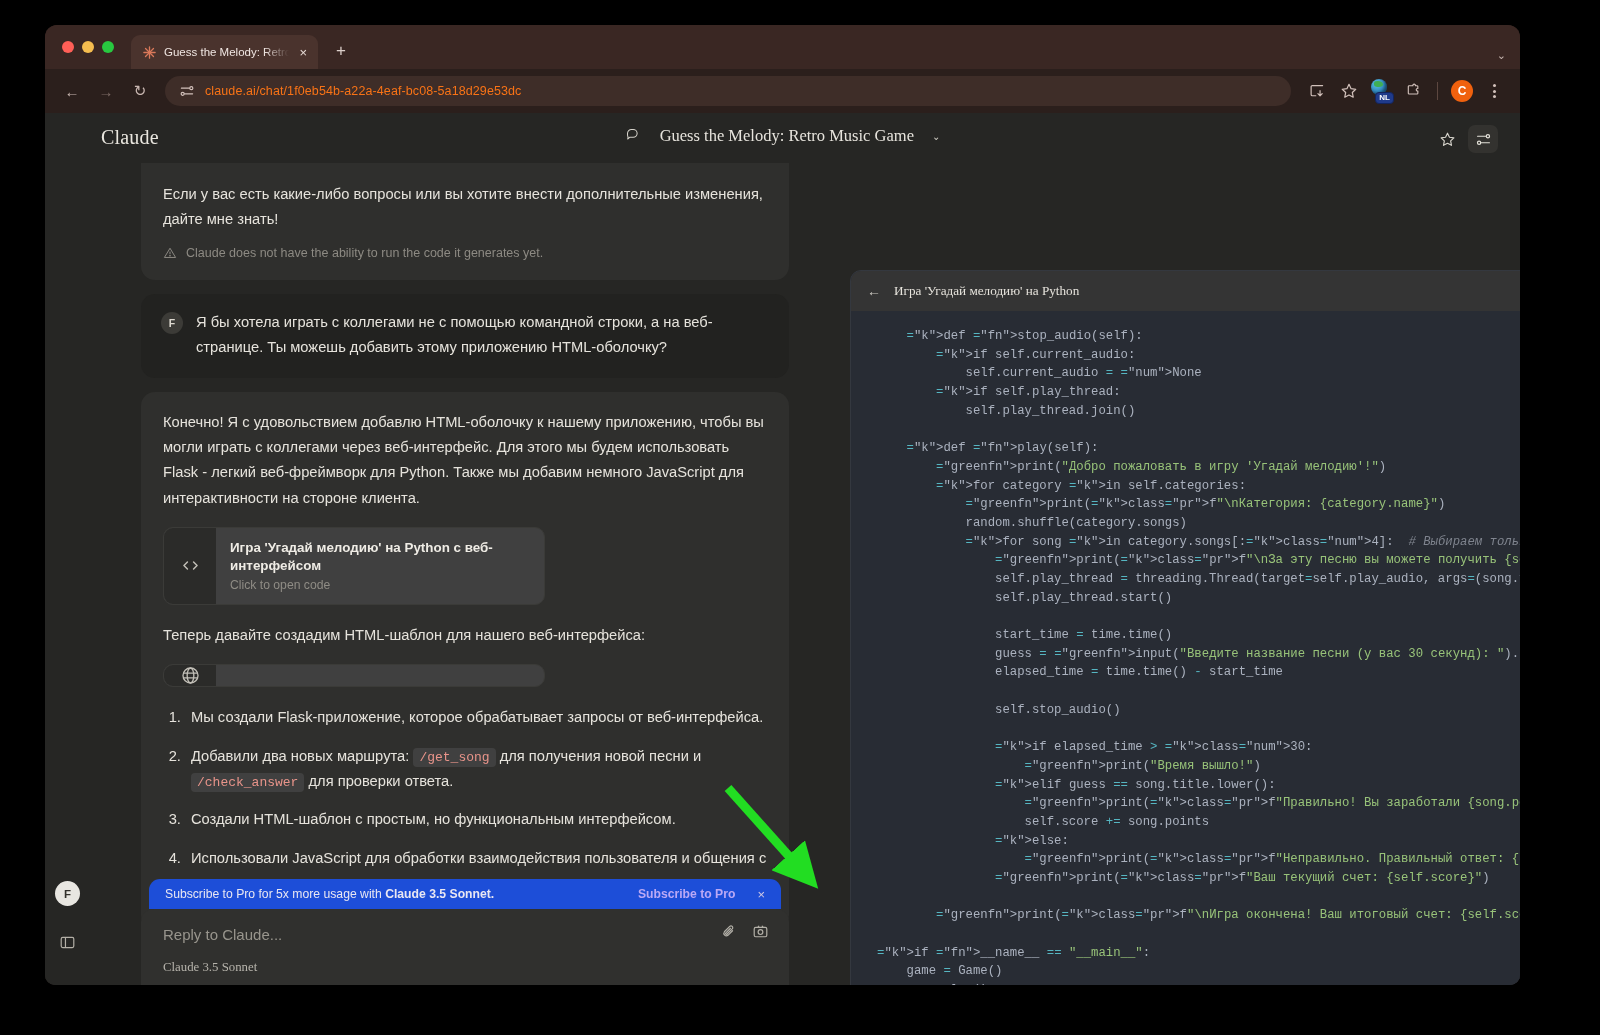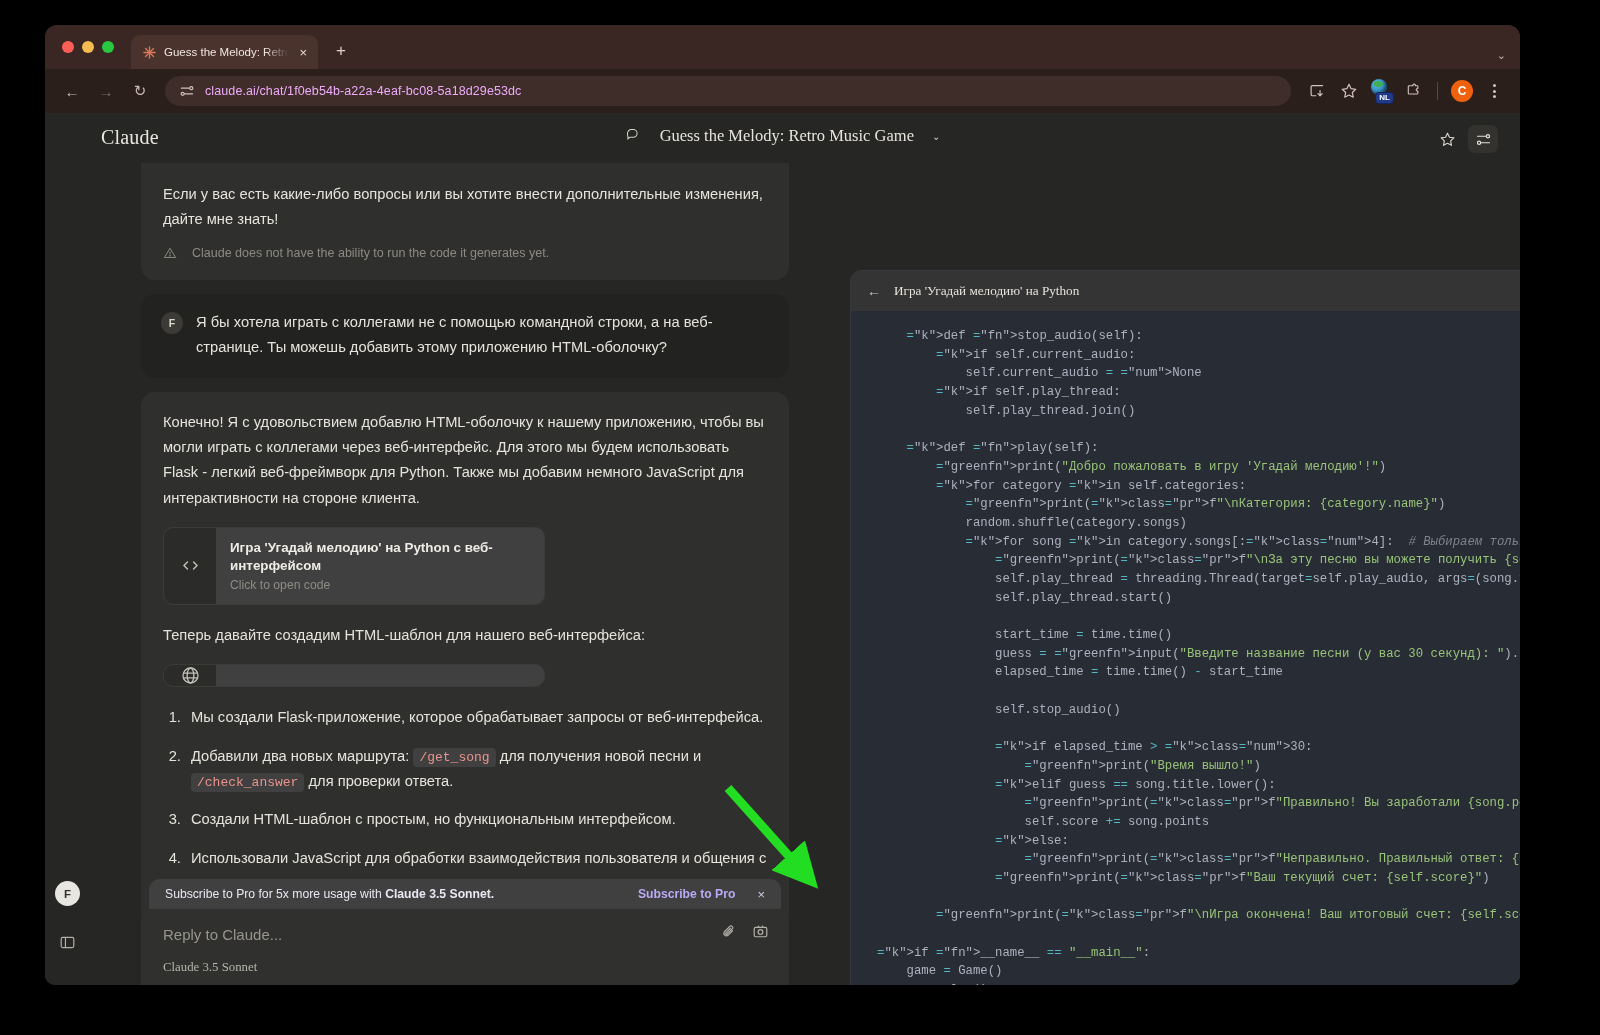--- a/index.html
+++ b/index.html
@@ -61,21 +61,21 @@
   .nav-btn {
     width: 30px; height: 30px; display: flex; align-items: center; justify-content: center;
     color: #c9b7b1; font-size: 15px; border-radius: 50%;
   }
   .nav-btn.dim { color: #7c6a64; }
   .omnibox {
     flex: 1; height: 30px; margin: 0 8px 0 6px; background: #3e2d28;
     border-radius: 16px; display: flex; align-items: center; padding: 0 14px; gap: 10px;
   }
   .omni-icon { width: 16px; height: 16px; flex: 0 0 16px; color: #d2c1bb; }
-  .omni-url { color: #f0abfc; font-size: 12.5px; letter-spacing: 0.1px; }
+  .omni-url { color: #f97316; font-size: 12.5px; letter-spacing: 0.1px; }
   .tb-icon {
     width: 28px; height: 28px; display: flex; align-items: center; justify-content: center;
     color: #d2c1bb; position: relative; flex: 0 0 28px;
   }
   .ext-nl { position: relative; width: 24px; height: 24px; }
   .ext-globe {
     position: absolute; left: 2px; top: 0px; width: 16px; height: 16px;
     border-radius: 50%; background: radial-gradient(circle at 35% 30%, #5cc4e8, #2b7fb8 60%, #1d5f8e);
     box-shadow: inset -2px -2px 3px rgba(0,0,0,.4);
   }
@@ -151,21 +151,21 @@
     align-items: center; justify-content: center; margin-top: 2px;
   }
   .ptext {
     color: #e6e3dc; font-size: 14.7px; line-height: 1.72; margin-bottom: 14px;
     font-family: "Liberation Sans", sans-serif;
   }
   .ptext.dim { color: #b3b0a8; }
   .ptext:last-child { margin-bottom: 0; }
 
   .notice {
-    display: flex; gap: 15px; color: #8d8a83; font-size: 12.5px;
+    display: flex; gap: 9px; color: #8d8a83; font-size: 12.5px;
     margin-top: 4px;
   }
   .notice svg { flex: 0 0 14px; }
 
   .art-card {
     display: flex; align-items: stretch; border-radius: 10px; overflow: hidden;
     background: #404040; margin: 16px 0 18px; max-width: 382px; border: 1px solid #3b3b38;
   }
   .art-icon {
     width: 52px; flex: 0 0 52px; background: #2b2b29; display: flex;
@@ -182,21 +182,21 @@
   code.inline {
     background: #404040; color: #e9948a; font-family: "Liberation Mono", monospace;
     font-size: 13px; padding: 2px 6px; border-radius: 4px;
   }
 
   
   .composer-wrap {
     position: absolute; left: 96px; bottom: 0; width: 648px; z-index: 6;
   }
   .promo {
-    background: #404040; border-radius: 11px 11px 0 0; height: 30px;
+    background: #1d4ed8; border-radius: 11px 11px 0 0; height: 30px;
     display: flex; align-items: center; padding: 0 16px; gap: 10px;
     margin: 0 8px;
   }
   .promo-text { flex: 1; color: #e9e7f2; font-size: 12.2px; }
   .promo-text b { font-weight: 700; }
   .promo-cta { color: #bba9f5; font-size: 12.2px; font-weight: 600; }
   .promo-x { color: #cfc9e4; font-size: 13px; margin-left: 12px; }
   .composer {
     background: #30302e; border-radius: 13px 13px 0 0; height: 76px;
     padding: 17px 18px 0 22px; position: relative;

